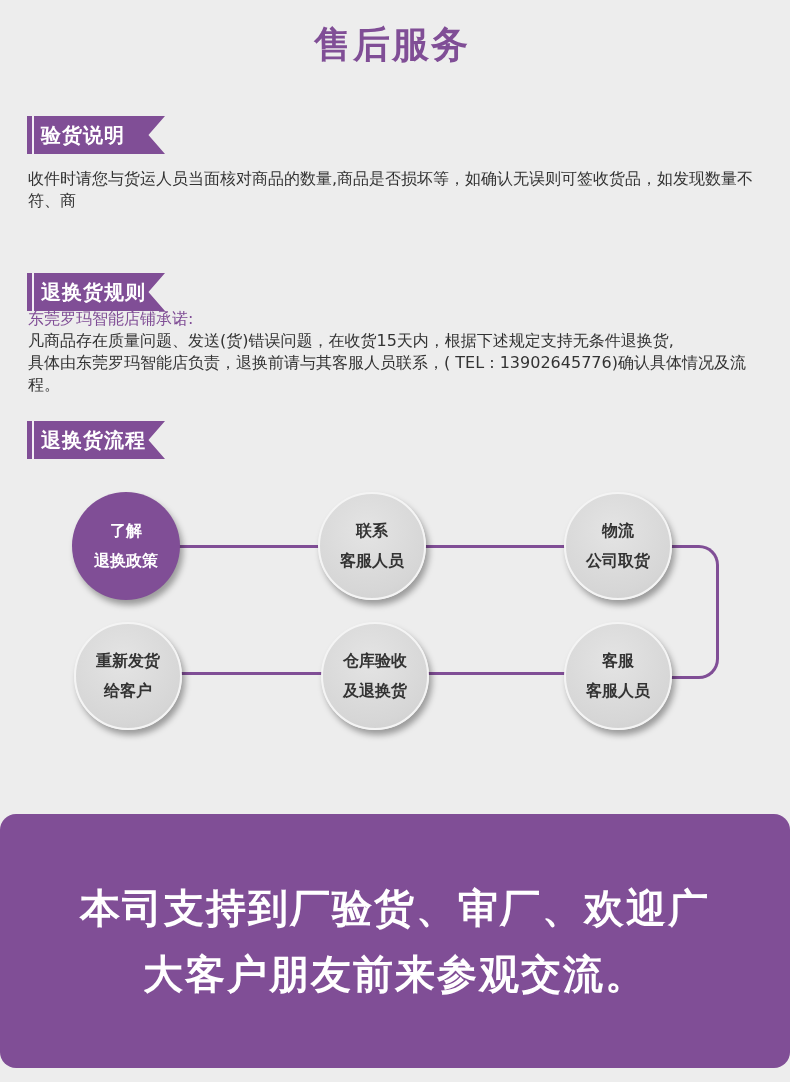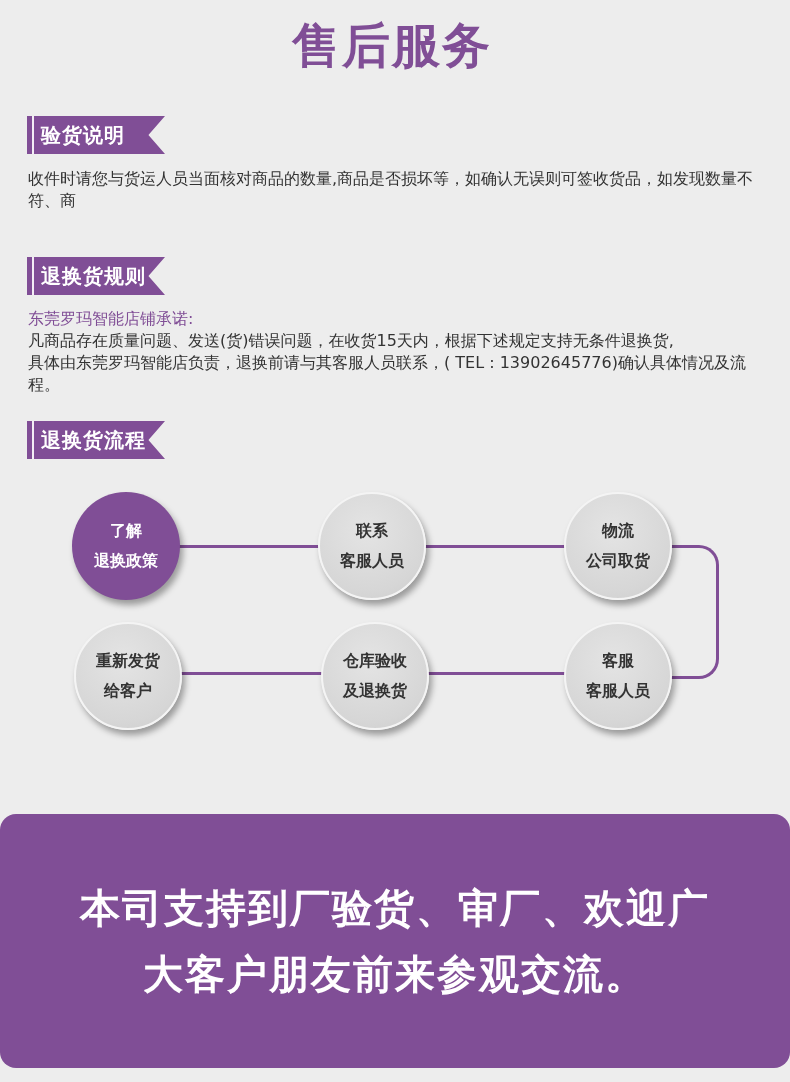--- a/index.html
+++ b/index.html
@@ -2,21 +2,21 @@
 <html><head>
 <meta charset="utf-8">
 <style>
   html, body { margin: 0; padding: 0; }
   body {
     width: 790px; height: 1082px; background: #ededed; position: relative; overflow: hidden;
     font-family: "DejaVu Sans", "Liberation Sans", sans-serif; color: #333;
   }
   .title {
     position: absolute; top: 14px; left: 0; width: 784px; text-align: center;
-    font-size: 48px; font-weight: bold; color: #804e96; letter-spacing: 2px; line-height: 62px;
+    font-size: 37px; font-weight: bold; color: #804e96; letter-spacing: 2px; line-height: 62px;
   }
   .tag {
     position: absolute; left: 27px; width: 138px; height: 38px;
     background: #804e96;
     clip-path: polygon(0 0, 100% 0, 88% 50%, 100% 100%, 0 100%);
   }
   .tag::before {
     content: ""; position: absolute; left: 5px; top: 0; width: 2px; height: 100%; background: #f3eef5;
   }
   .tag span {
@@ -53,21 +53,21 @@
 
 <div class="title">售后服务</div>
 
 <div class="tag" style="top:116px;">
   <span>验货说明</span>
 </div>
 <div class="para" style="top:168px;">
   <div>收件时请您与货运人员当面核对商品的数量,商品是否损坏等，如确认无误则可签收货品，如发现数量不符、商</div>
 </div>
 
-<div class="tag" style="top:257px;">
+<div class="tag" style="top:273px;">
   <span>退换货规则</span>
 </div>
 <div class="para" style="top:308px;">
   <div class="promise-label">东莞罗玛智能店铺承诺:</div>
   <div>凡商品存在质量问题、发送(货)错误问题，在收货15天内，根据下述规定支持无条件退换货,</div>
   <div>具体由东莞罗玛智能店负责，退换前请与其客服人员联系，( TEL : 13902645776)确认具体情况及流程。</div>
 </div>
 
 <div class="tag" style="top:421px;text-align:center;">
   <span>退换货流程</span>

